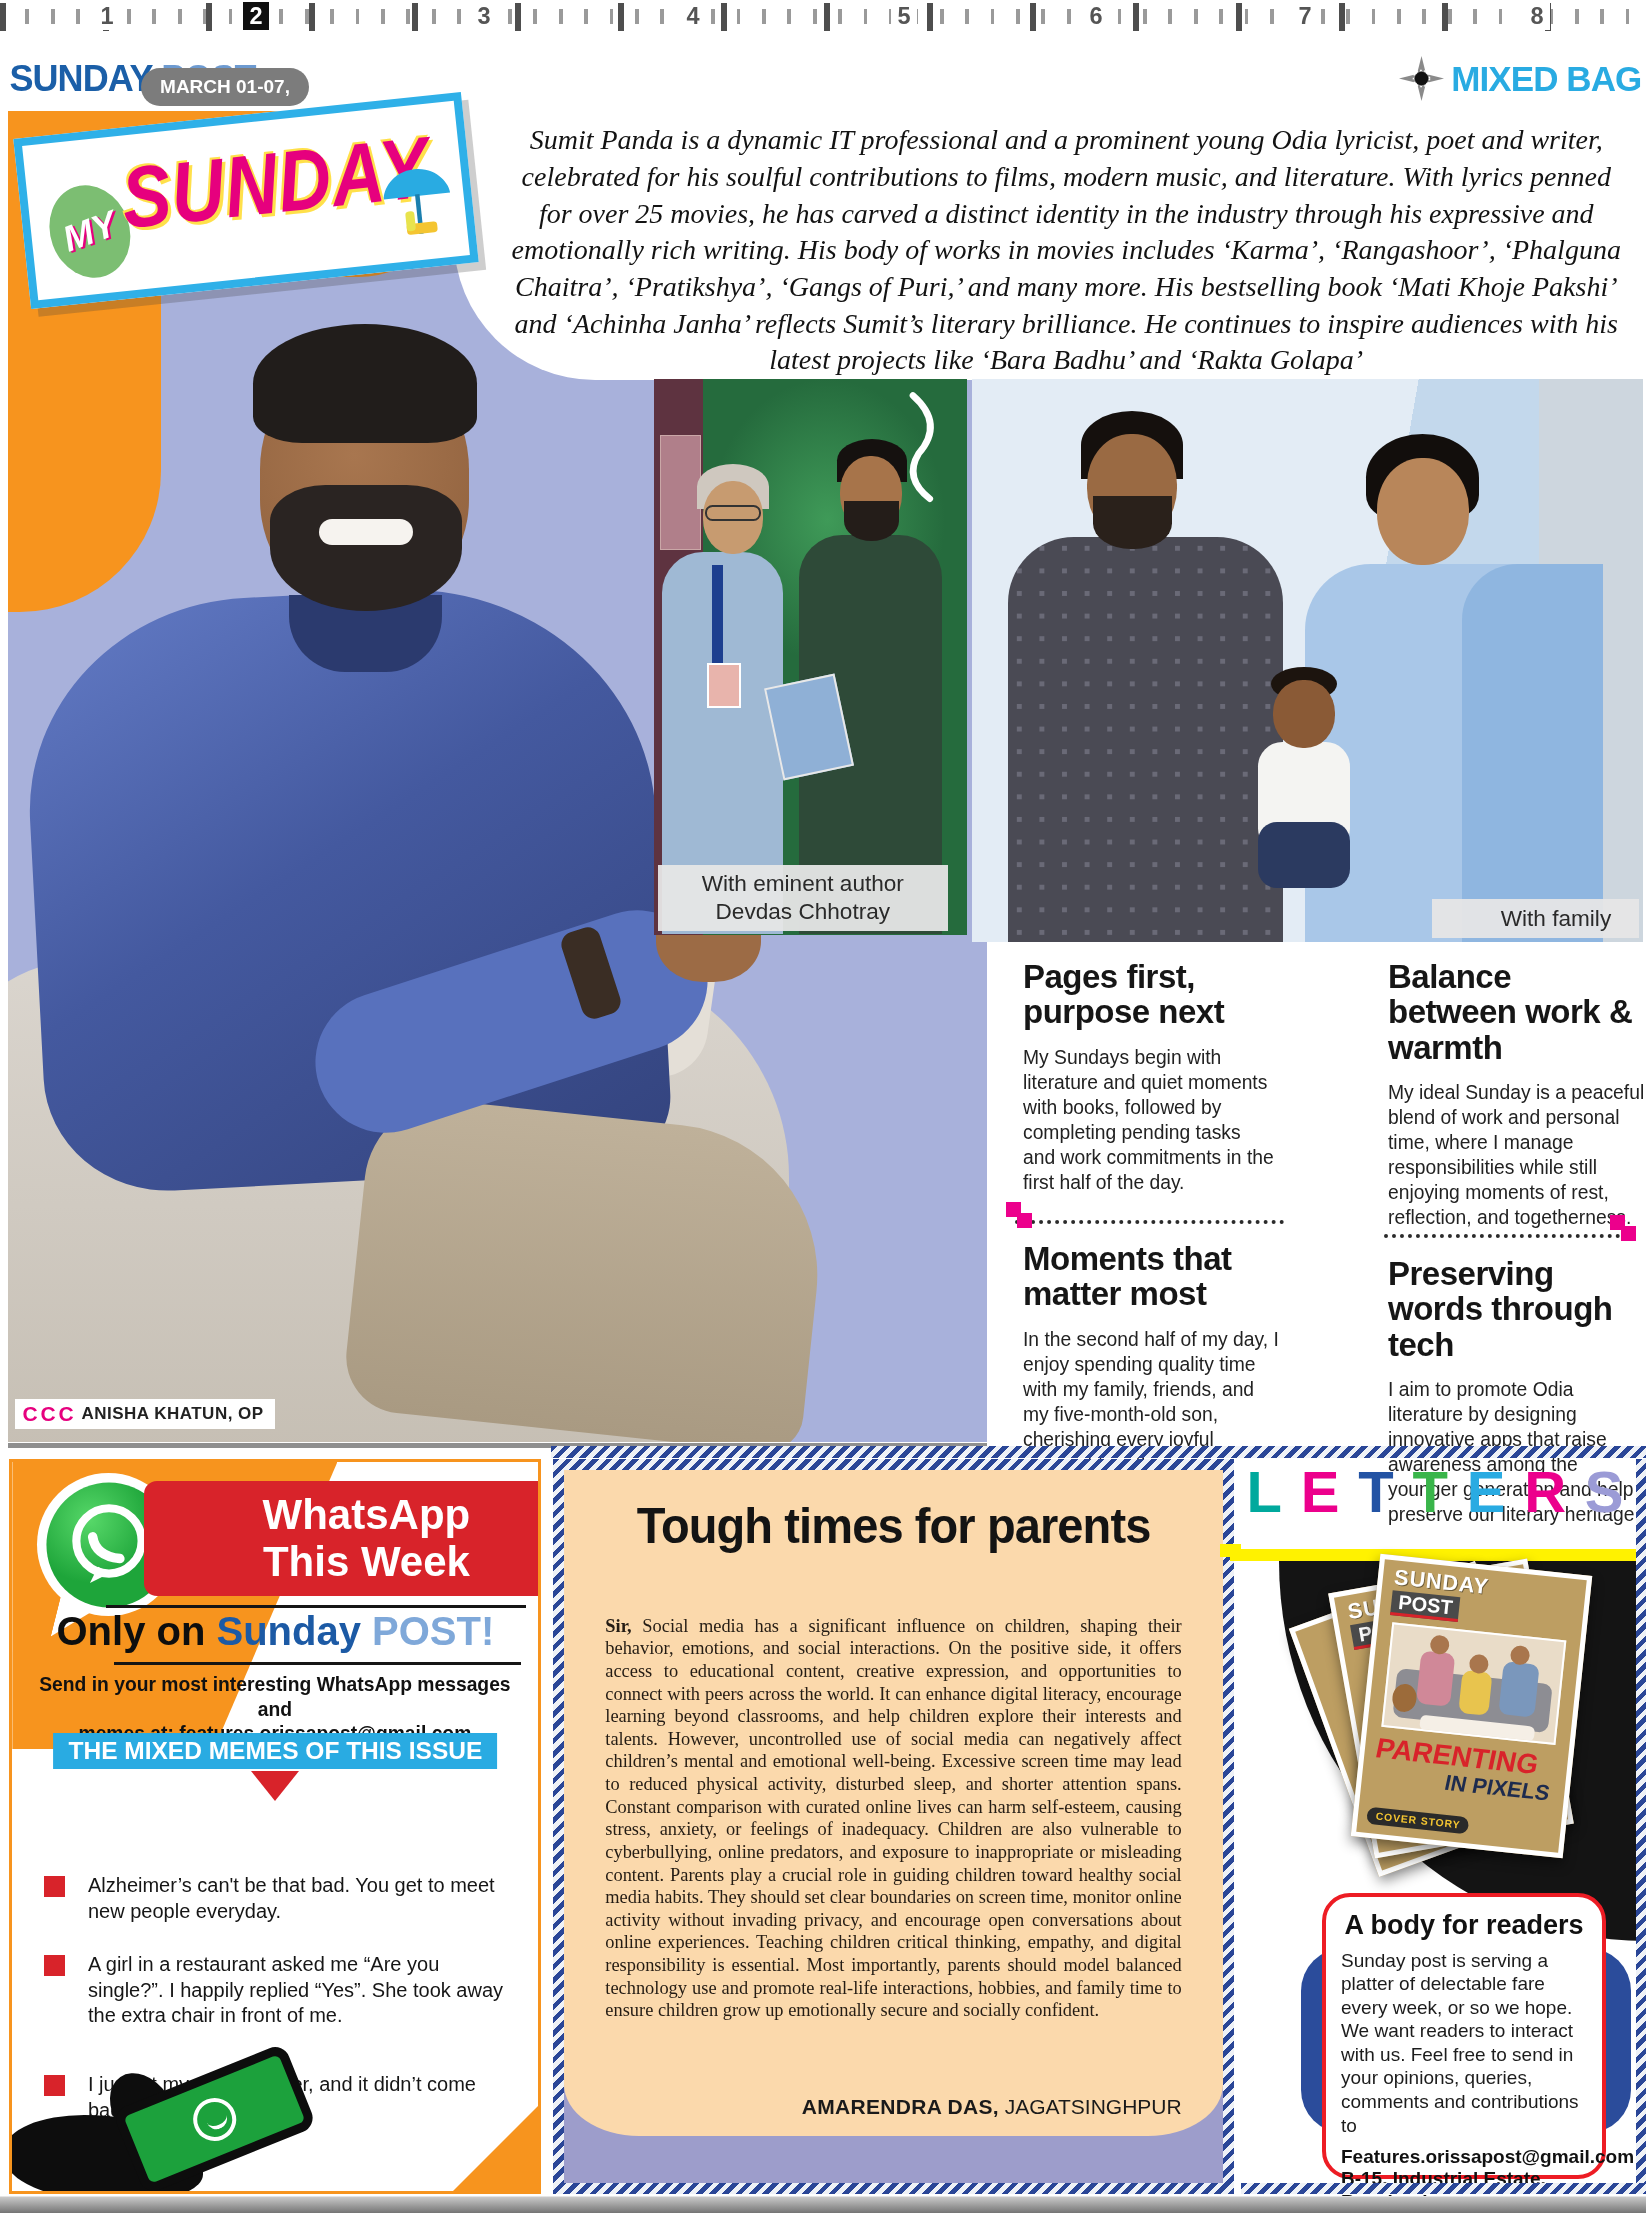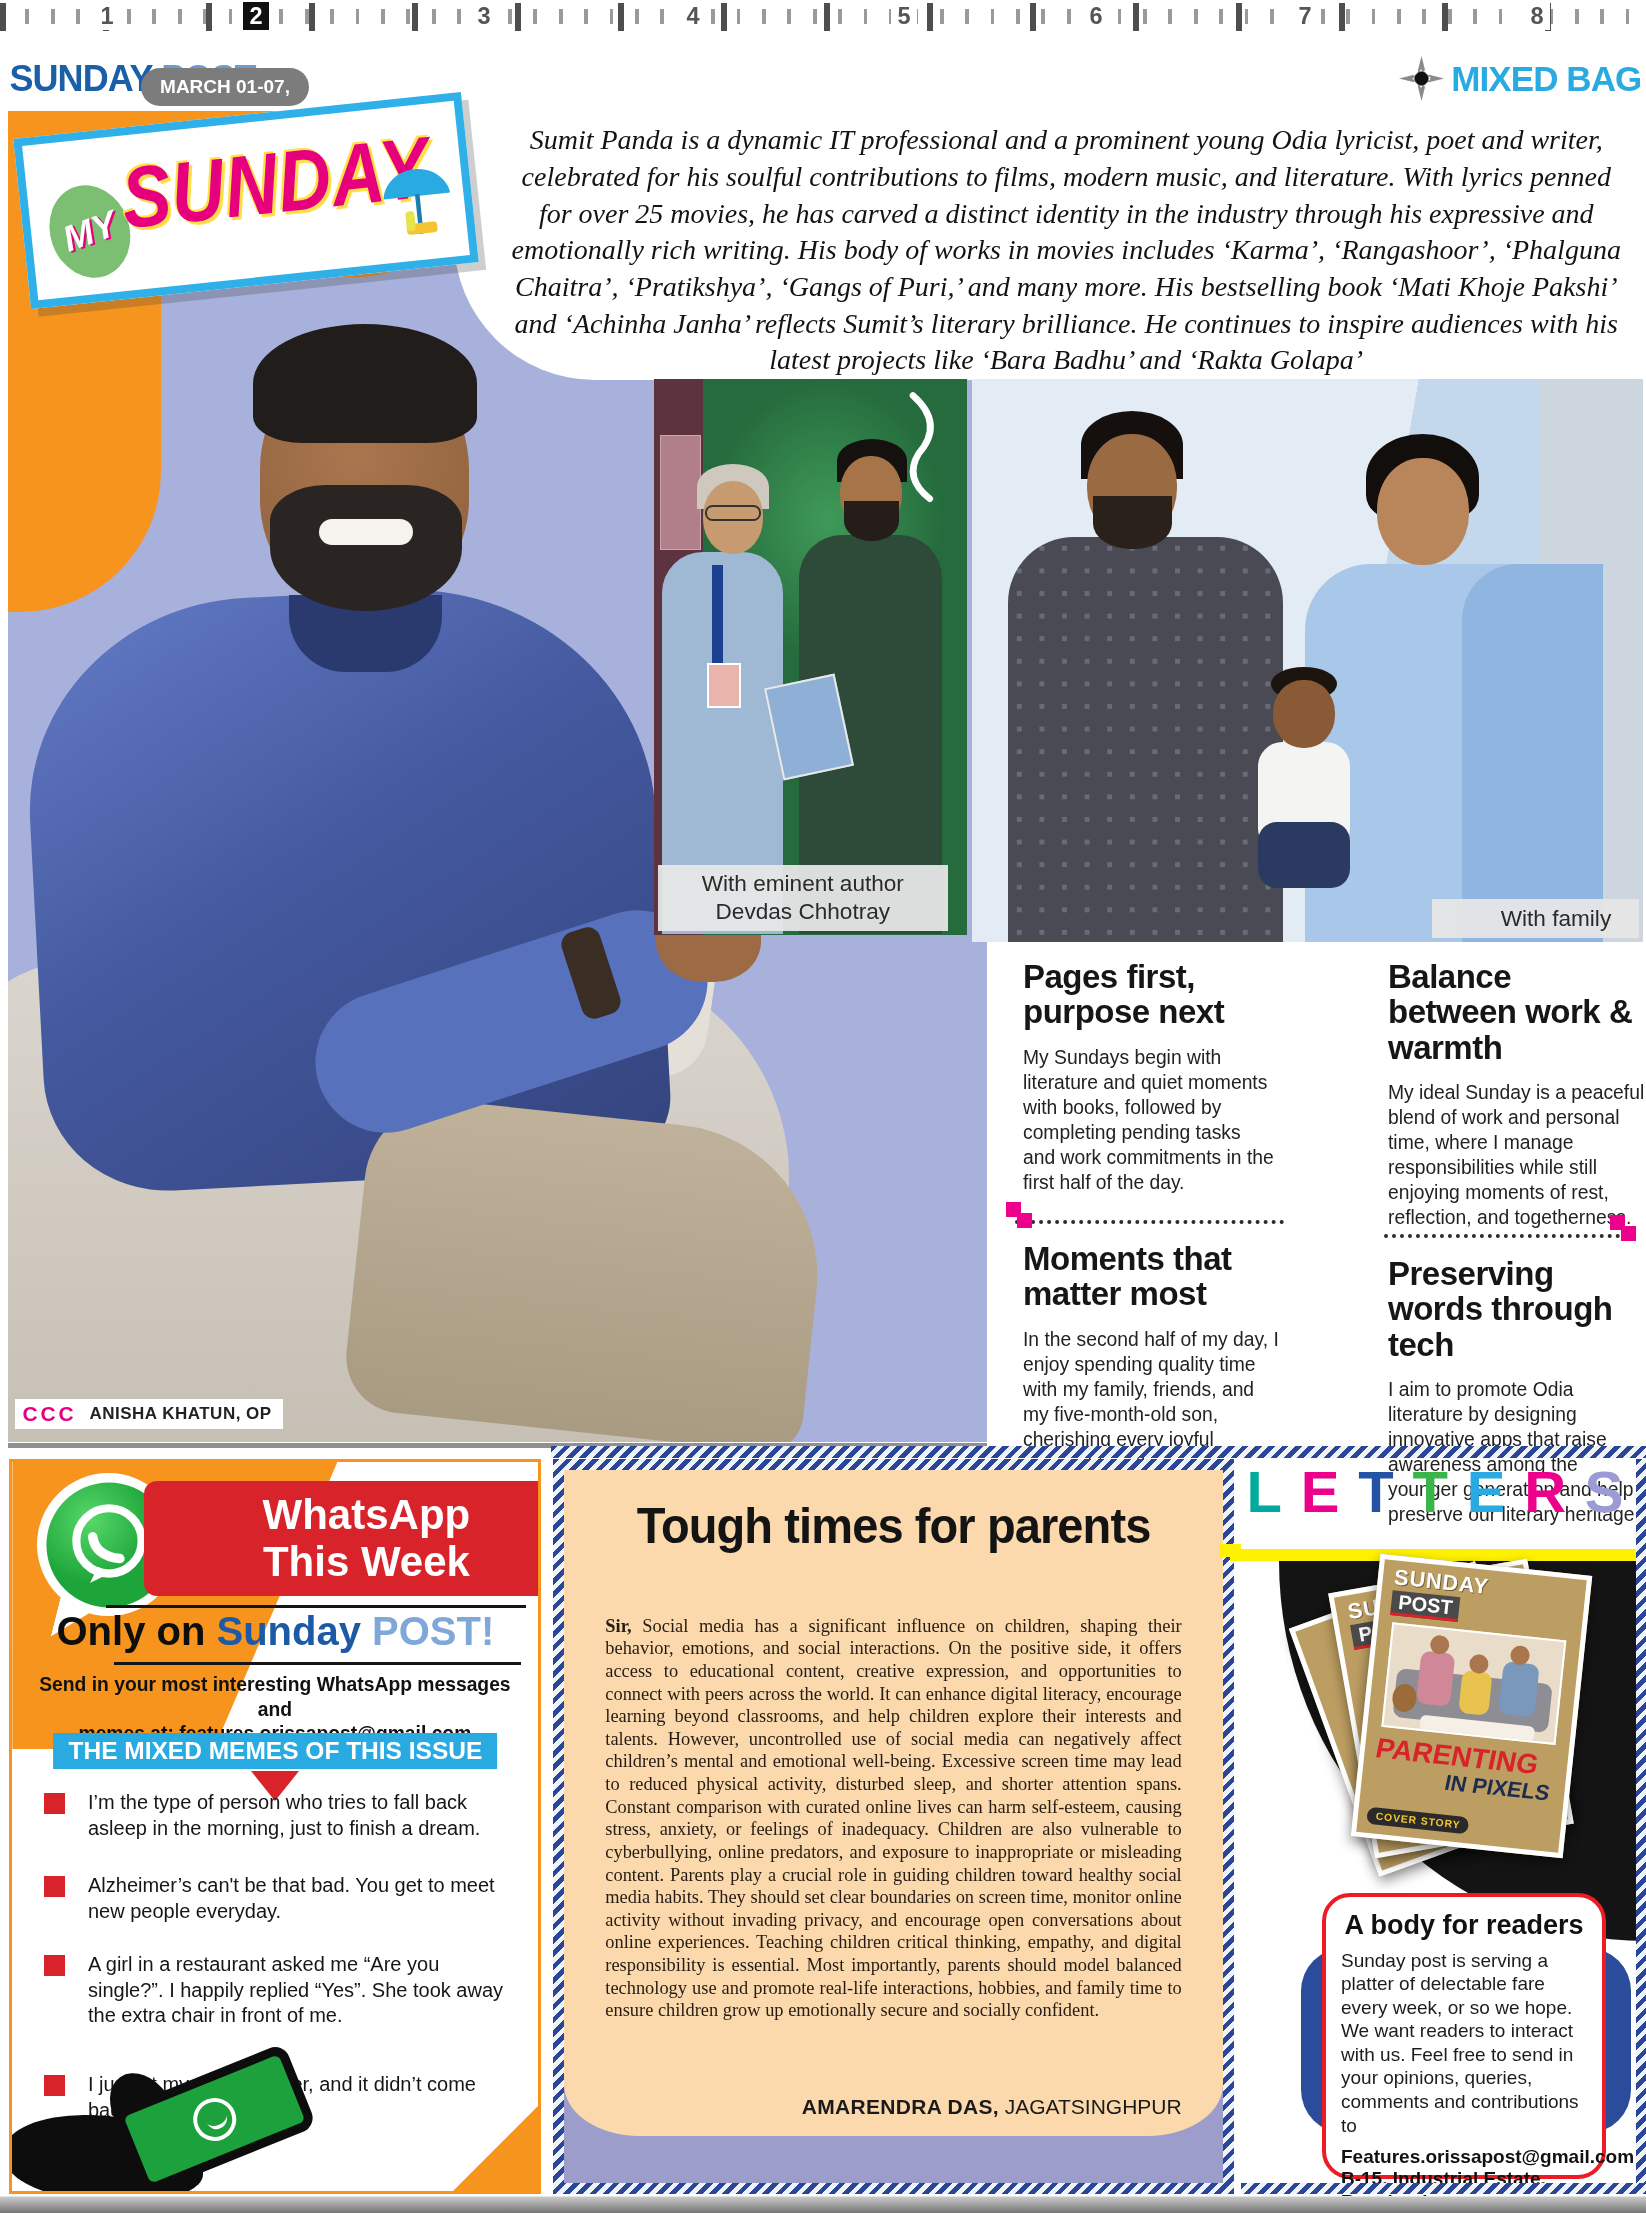--- a/index.html
+++ b/index.html
@@ -121,21 +121,21 @@
   .p2-headW{position:absolute;left:405px;top:79px;width:92px;height:107px;background:#b8865a;border-radius:48%;}
   .p2-bodyW{position:absolute;left:333px;top:185px;width:294px;height:379px;background:#A9C7E8;border-radius:66px 66px 0 0;}
   .p2-drape{position:absolute;left:490px;top:185px;width:141px;height:379px;background:#8FB6E0;border-radius:56px 0 0 0;}
   .p2-babyhair{position:absolute;left:299px;top:288px;width:66px;height:34px;background:#1c140e;border-radius:50%;}
   .p2-babyhead{position:absolute;left:301px;top:301px;width:62px;height:68px;background:#8a5a36;border-radius:48%;}
   .p2-babybody{position:absolute;left:286px;top:363px;width:92px;height:111px;background:#f4f4f2;border-radius:24.5px;}
   .p2-babypants{position:absolute;left:286px;top:443px;width:92px;height:66px;background:#2b3a60;border-radius:19px;}
 
   
   .credit{left:15px;top:1399px;z-index:4;background:#fff;padding:2.8px 11.3px 2.8px 7.5px;
-    display:flex;align-items:center;gap:13px;}
+    display:flex;align-items:center;gap:5px;}
   .credit-mark{color:#E6007E;font-weight:bold;font-size:21px;letter-spacing:2.8px;}
   .credit-text{font-weight:bold;font-size:17px;color:#222;letter-spacing:0.5px;}
 
   
   .qa{z-index:3;}
   .qa-h{font-size:33px;font-weight:bold;color:#161616;line-height:1.07;letter-spacing:-0.5px;margin:0;}
   .qa-p{font-size:19.3px;color:#222;line-height:1.3;margin:15px 0 0;}
   .qa1{left:1023px;top:959px;width:252px;}
   .qa2{left:1023px;top:1241px;width:262px;}
   .qa3{left:1388px;top:959px;width:258px;}
@@ -414,24 +414,20 @@
     <div class="wa-only">
       <span>Only on </span><span class="b1">Sunday</span><span class="b2"> POST!</span>
     </div>
     <div class="wa-rule wa-rule2"></div>
     <div class="wa-instr">Send in your most interesting WhatsApp messages and
 memes at: features.orissapost@gmail.com
 And we will publish the best ones</div>
     <div class="wa-memes-h">THE MIXED MEMES OF THIS ISSUE</div>
     <div class="wa-tri"></div>
 
-    <div class="wa-meme wa-m1">
-      <div class="wa-bullet"></div>
-      <div class="wa-meme-text">I’m the type of person who tries to fall back asleep in the morning, just to finish a dream.</div>
-    </div>
     <div class="wa-meme wa-m2">
       <div class="wa-bullet"></div>
       <div class="wa-meme-text">Alzheimer’s can't be that bad. You get to meet new people everyday.</div>
     </div>
     <div class="wa-meme wa-m3">
       <div class="wa-bullet"></div>
       <div class="wa-meme-text">A girl in a restaurant asked me “Are you single?”. I happily replied “Yes”. She took away the extra chair in front of me.</div>
     </div>
     <div class="wa-meme wa-m4">
       <div class="wa-bullet"></div>

